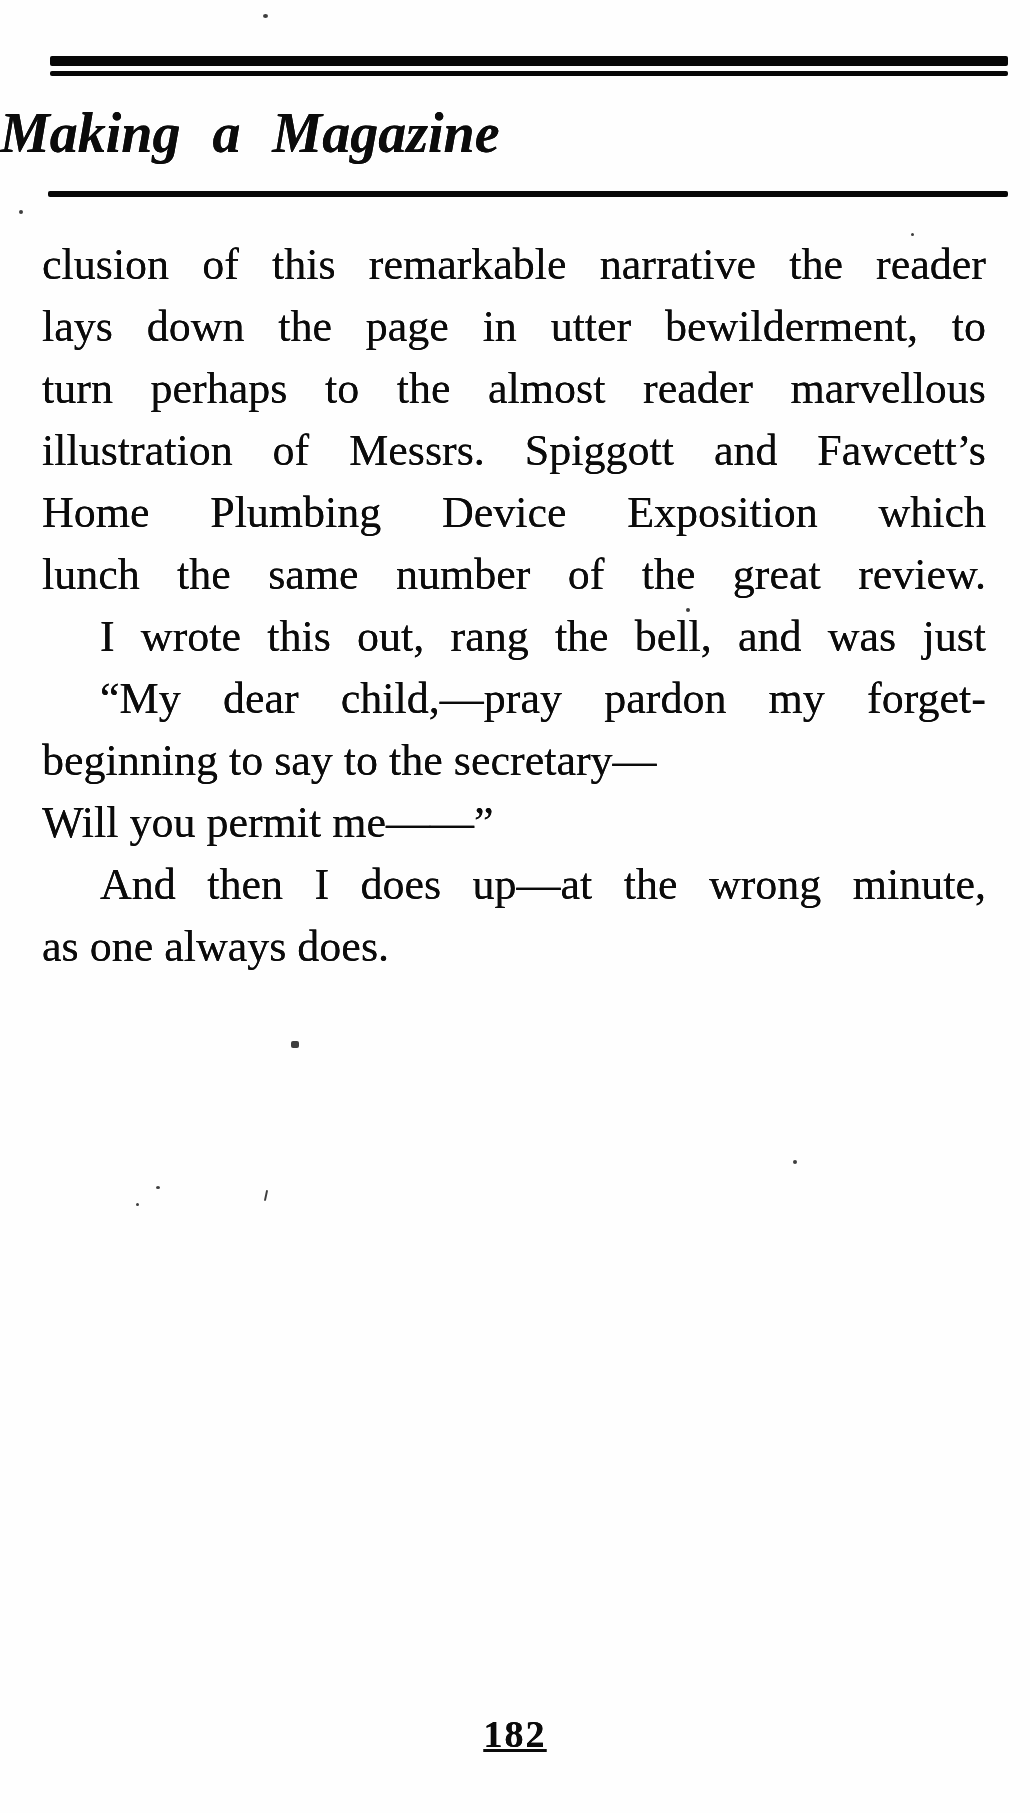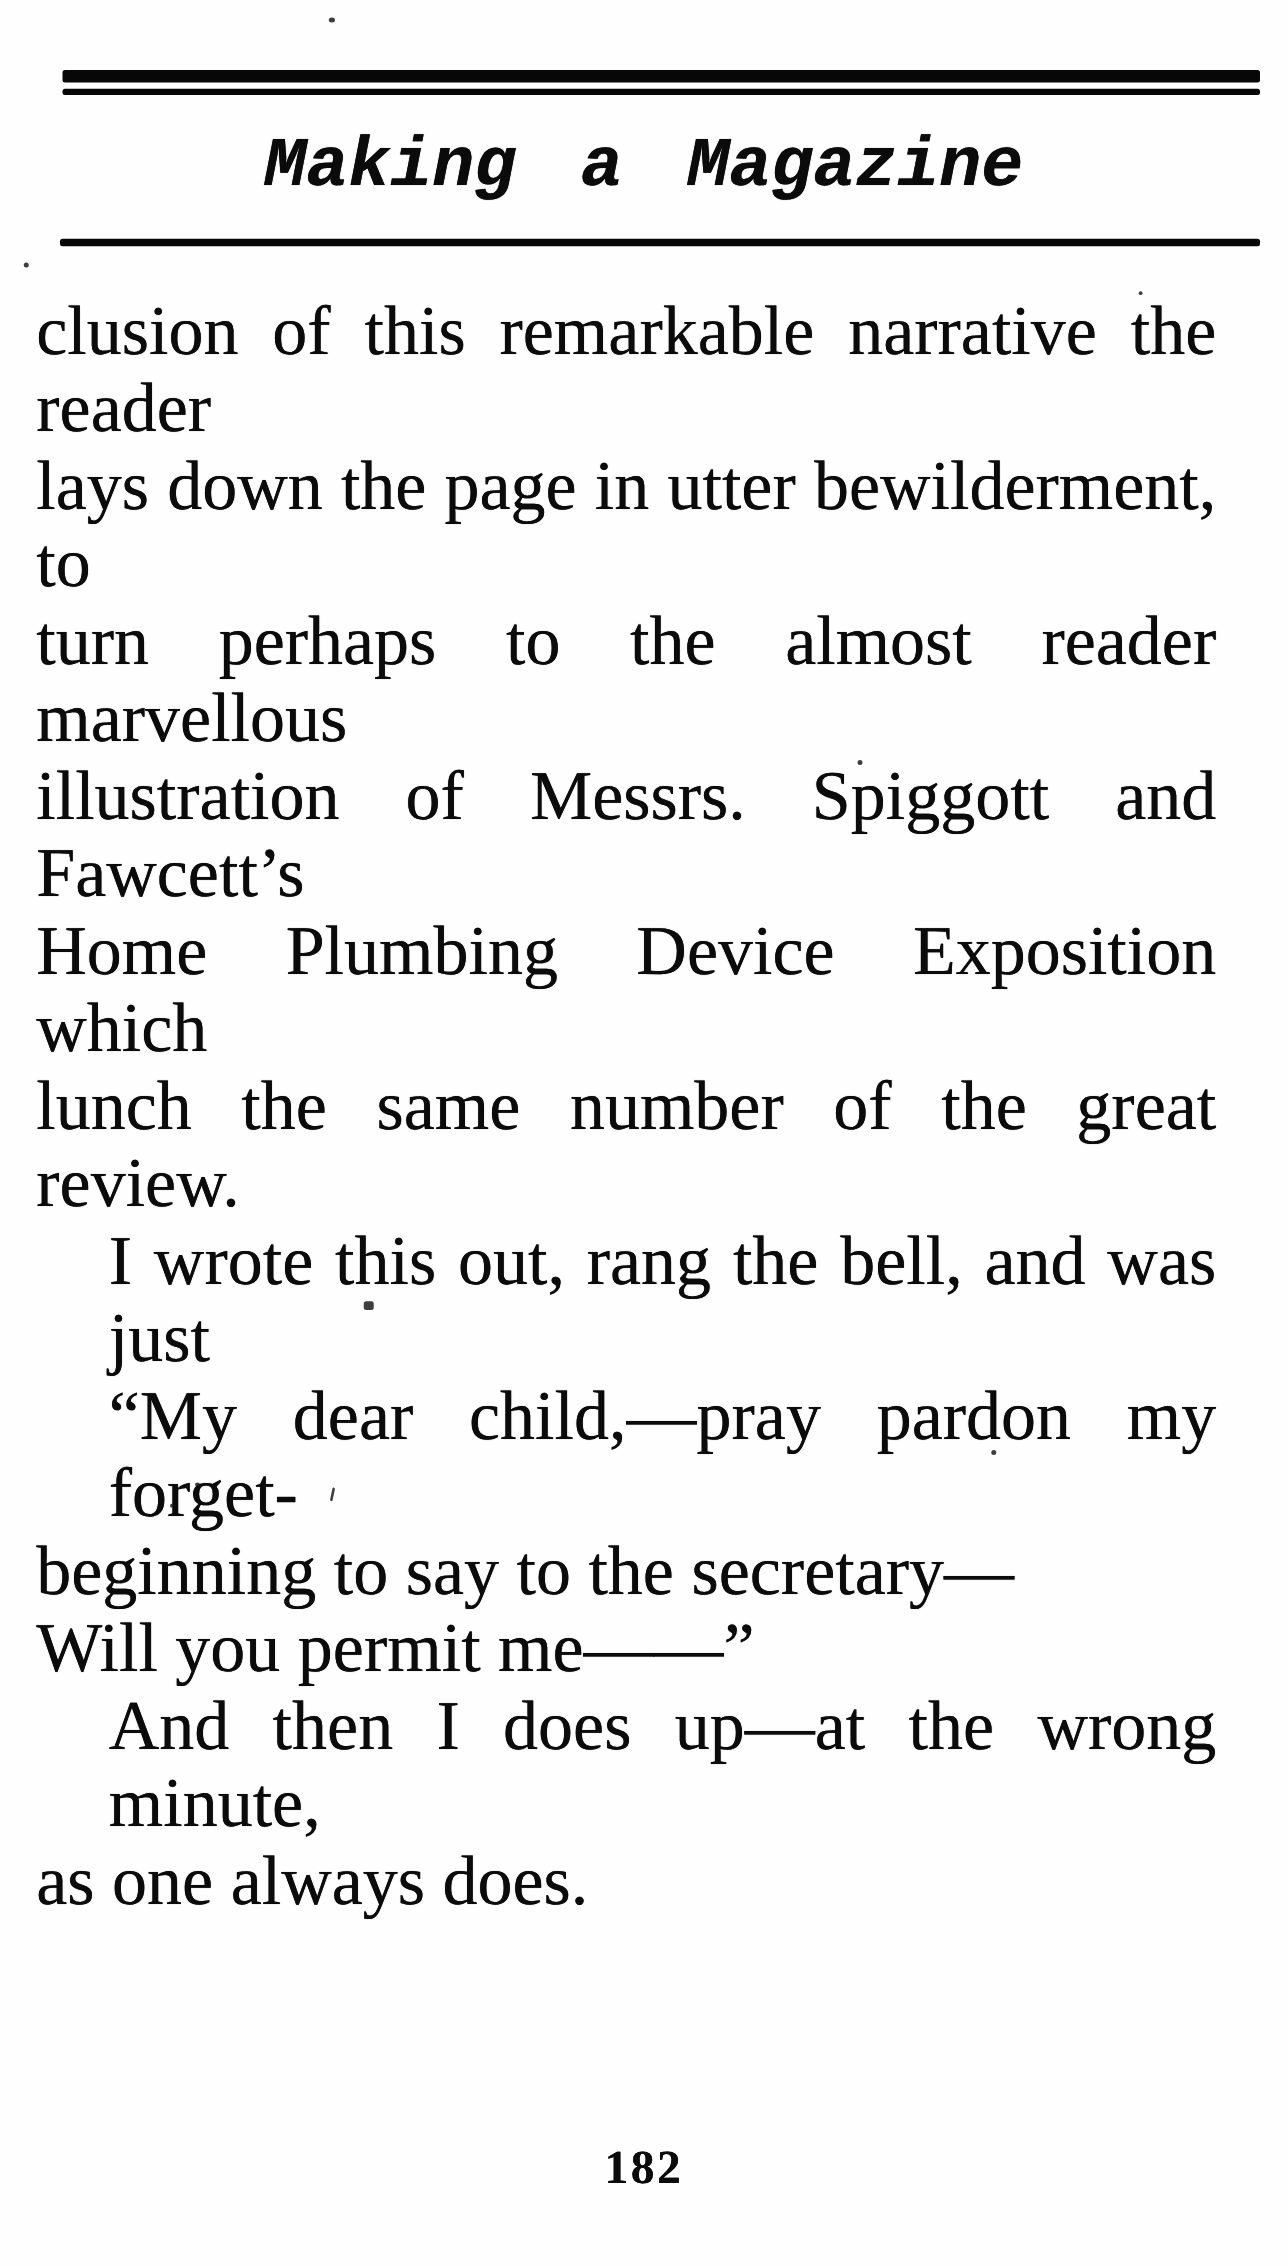--- a/index.html
+++ b/index.html
@@ -22,35 +22,33 @@
     border-radius: 2px;
   }
   .rule-thick { left: 50px; top: 56px;  width: 958px; height: 10px; }
   .rule-thin  { left: 50px; top: 71px;  width: 958px; height: 5px;  }
   .rule-under { left: 48px; top: 191px; width: 960px; height: 6px;  }
   .running-head {
     position: absolute;
     left: 0;
     top: 98px;
     width: 100%;
-    text-align: center;
     font-style: italic;
     font-weight: bold;
     font-size: 56px;
     line-height: 1.25;
     word-spacing: 0.32em;
     text-shadow: 0 0 0.6px currentColor;
-    font-family: Liberation Mono, monospace;
   }
   .body-text {
     position: absolute;
-    left: 29px;
+    left: 42px;
     top: 234px;
     width: 944px;
-    font-size: 56px;
+    font-size: 44px;
   }
   .body-line {
     line-height: 62px;
     text-shadow: 0 0 0.55px currentColor;
   }
   .body-line.just {
     text-align: justify;
     text-align-last: justify;
   }
   .body-line.indent {
@@ -59,20 +57,21 @@
   .folio {
     position: absolute;
     left: 0;
     top: 1712px;
     width: 100%;
     text-align: center;
     font-size: 38px;
     font-weight: bold;
     letter-spacing: 2px;
     text-shadow: 0 0 0.5px currentColor;
+    text-decoration: underline;
   }
   .speck {
     position: absolute;
     background: #1c1c1c;
     border-radius: 50%;
     opacity: 0.85;
   }
 </style>
 </head>
 <body>

